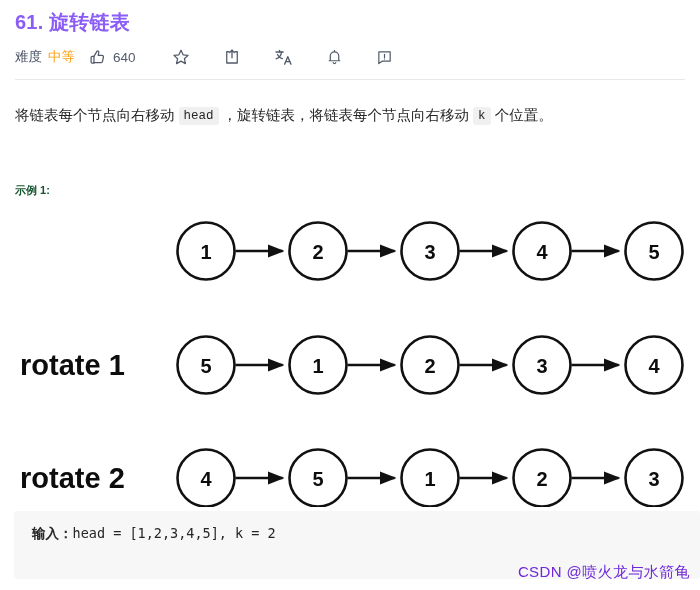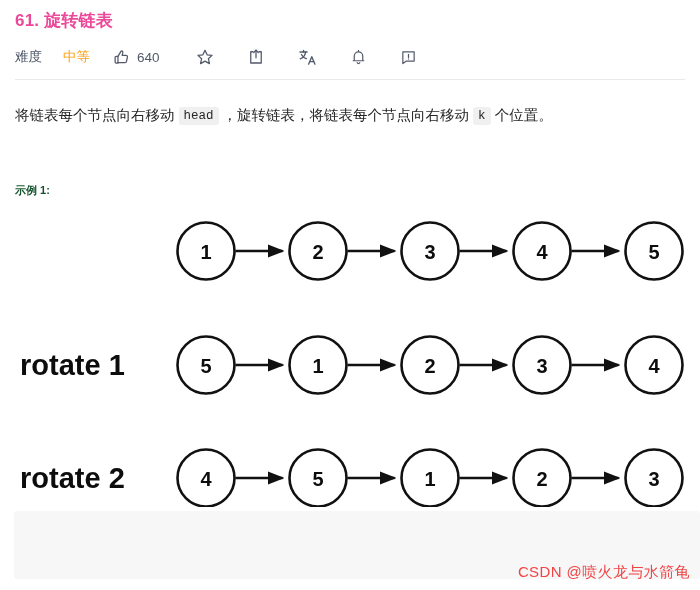--- a/index.html
+++ b/index.html
@@ -15,46 +15,46 @@
     font-family: "Liberation Sans", "DejaVu Sans", sans-serif;
     color: #262626;
     -webkit-font-smoothing: antialiased;
   }
 
   
   .page-title {
     position: absolute;
     left: 15px;
     top: 9px;
-    font-size: 17px;
+    font-size: 20px;
     font-weight: bold;
     letter-spacing: 0.2px;
-    color: #ec4899;
+    color: #8b5cf6;
     white-space: nowrap;
   }
 
   .meta-row {
     position: absolute;
     left: 15px;
     top: 46px;
     display: flex;
     align-items: center;
     height: 22px;
     white-space: nowrap;
   }
   .meta-label {
     font-size: 13.5px;
     color: #3c3c4399;
     color: #4a5568;
-    margin-right: 21px;
+    margin-right: 6px;
   }
   .difficulty-badge {
     font-size: 13.5px;
     color: #ffa116;
-    margin-right: 23px;
+    margin-right: 14px;
   }
   .meta-icon-btn {
     display: flex;
     align-items: center;
     margin-right: 36px;
     color: #525a6a;
   }
   .meta-icon-btn:last-child { margin-right: 0; }
   .meta-icon-btn svg { display: block; }
   .like-count {
@@ -163,21 +163,21 @@
     font-family: "Liberation Sans", "DejaVu Sans", sans-serif;
     font-weight: bold;
   }
 
   
   .watermark {
     position: absolute;
     right: 10px;
     bottom: 8px;
     font-size: 15px;
-    color: #ef4444;
+    color: #6d28d9;
     white-space: nowrap;
     letter-spacing: 0.4px;
   }
 </style>
 </head>
 <body>
 
 <div class="page-title">61. 旋转链表</div>
 
 <div class="meta-row">
@@ -309,15 +309,16 @@
           <text class="node-text" x="542" y="267">2</text>
           <line class="edge-line" x1="571.5" y1="266" x2="618.5" y2="266" marker-end="url(#arrowhead)"></line>
           <circle class="node-circle" cx="654" cy="266" r="28.5"></circle>
           <text class="node-text" x="654" y="267">3</text>
         </g>
       </g>
   </svg>
 </div>
 
 <div class="code-block">
+  <div class="code-line"><b>输入：</b><span>head = [1,2,3,4,5], k = 2</span></div>
 </div>
 
 <div class="watermark">CSDN @喷火龙与水箭龟</div>
 
 </body></html>

